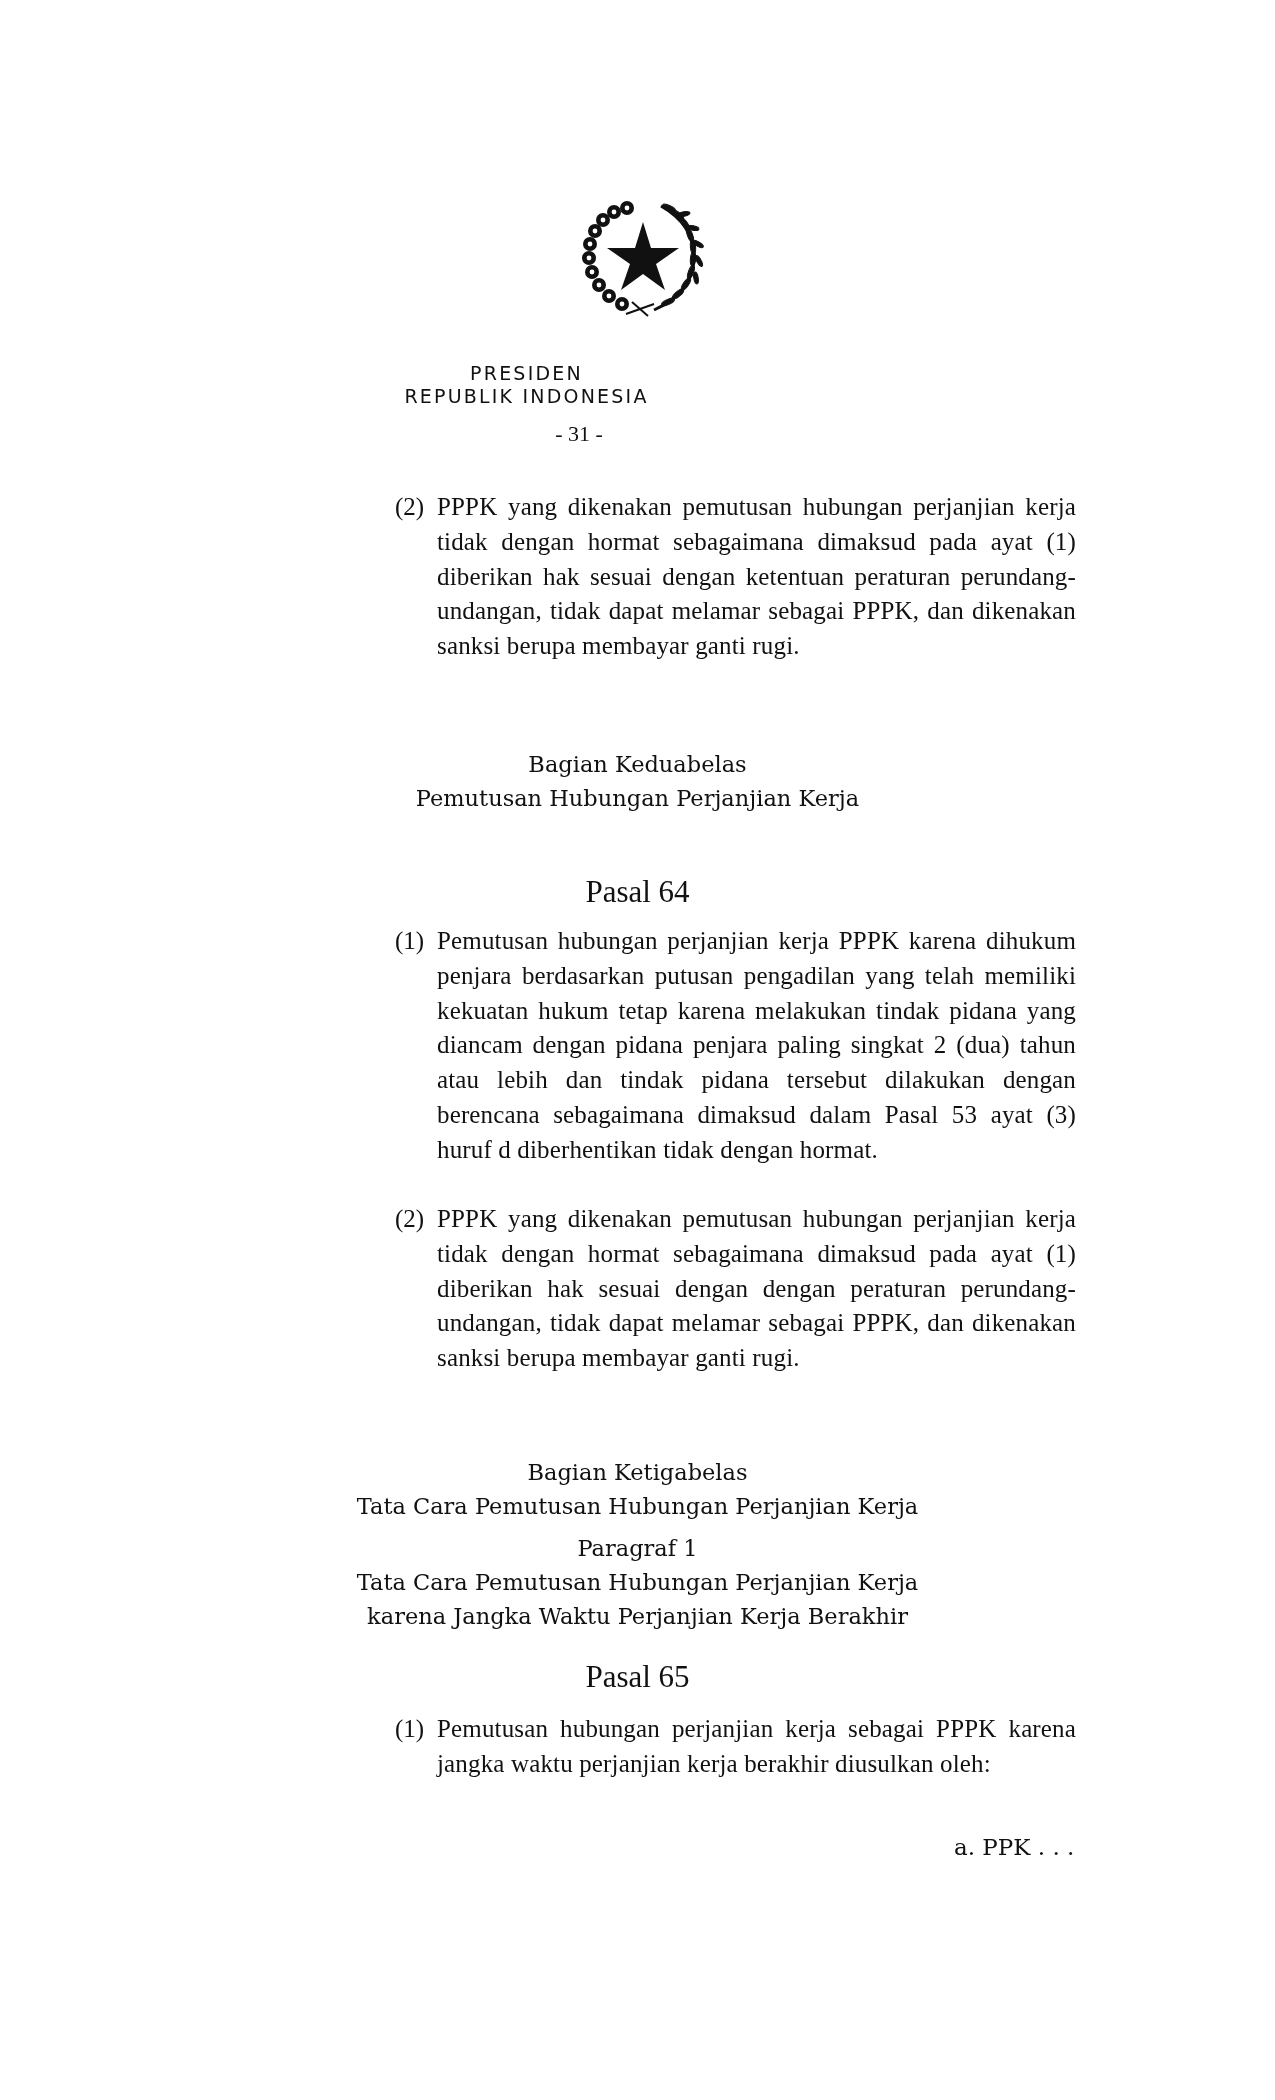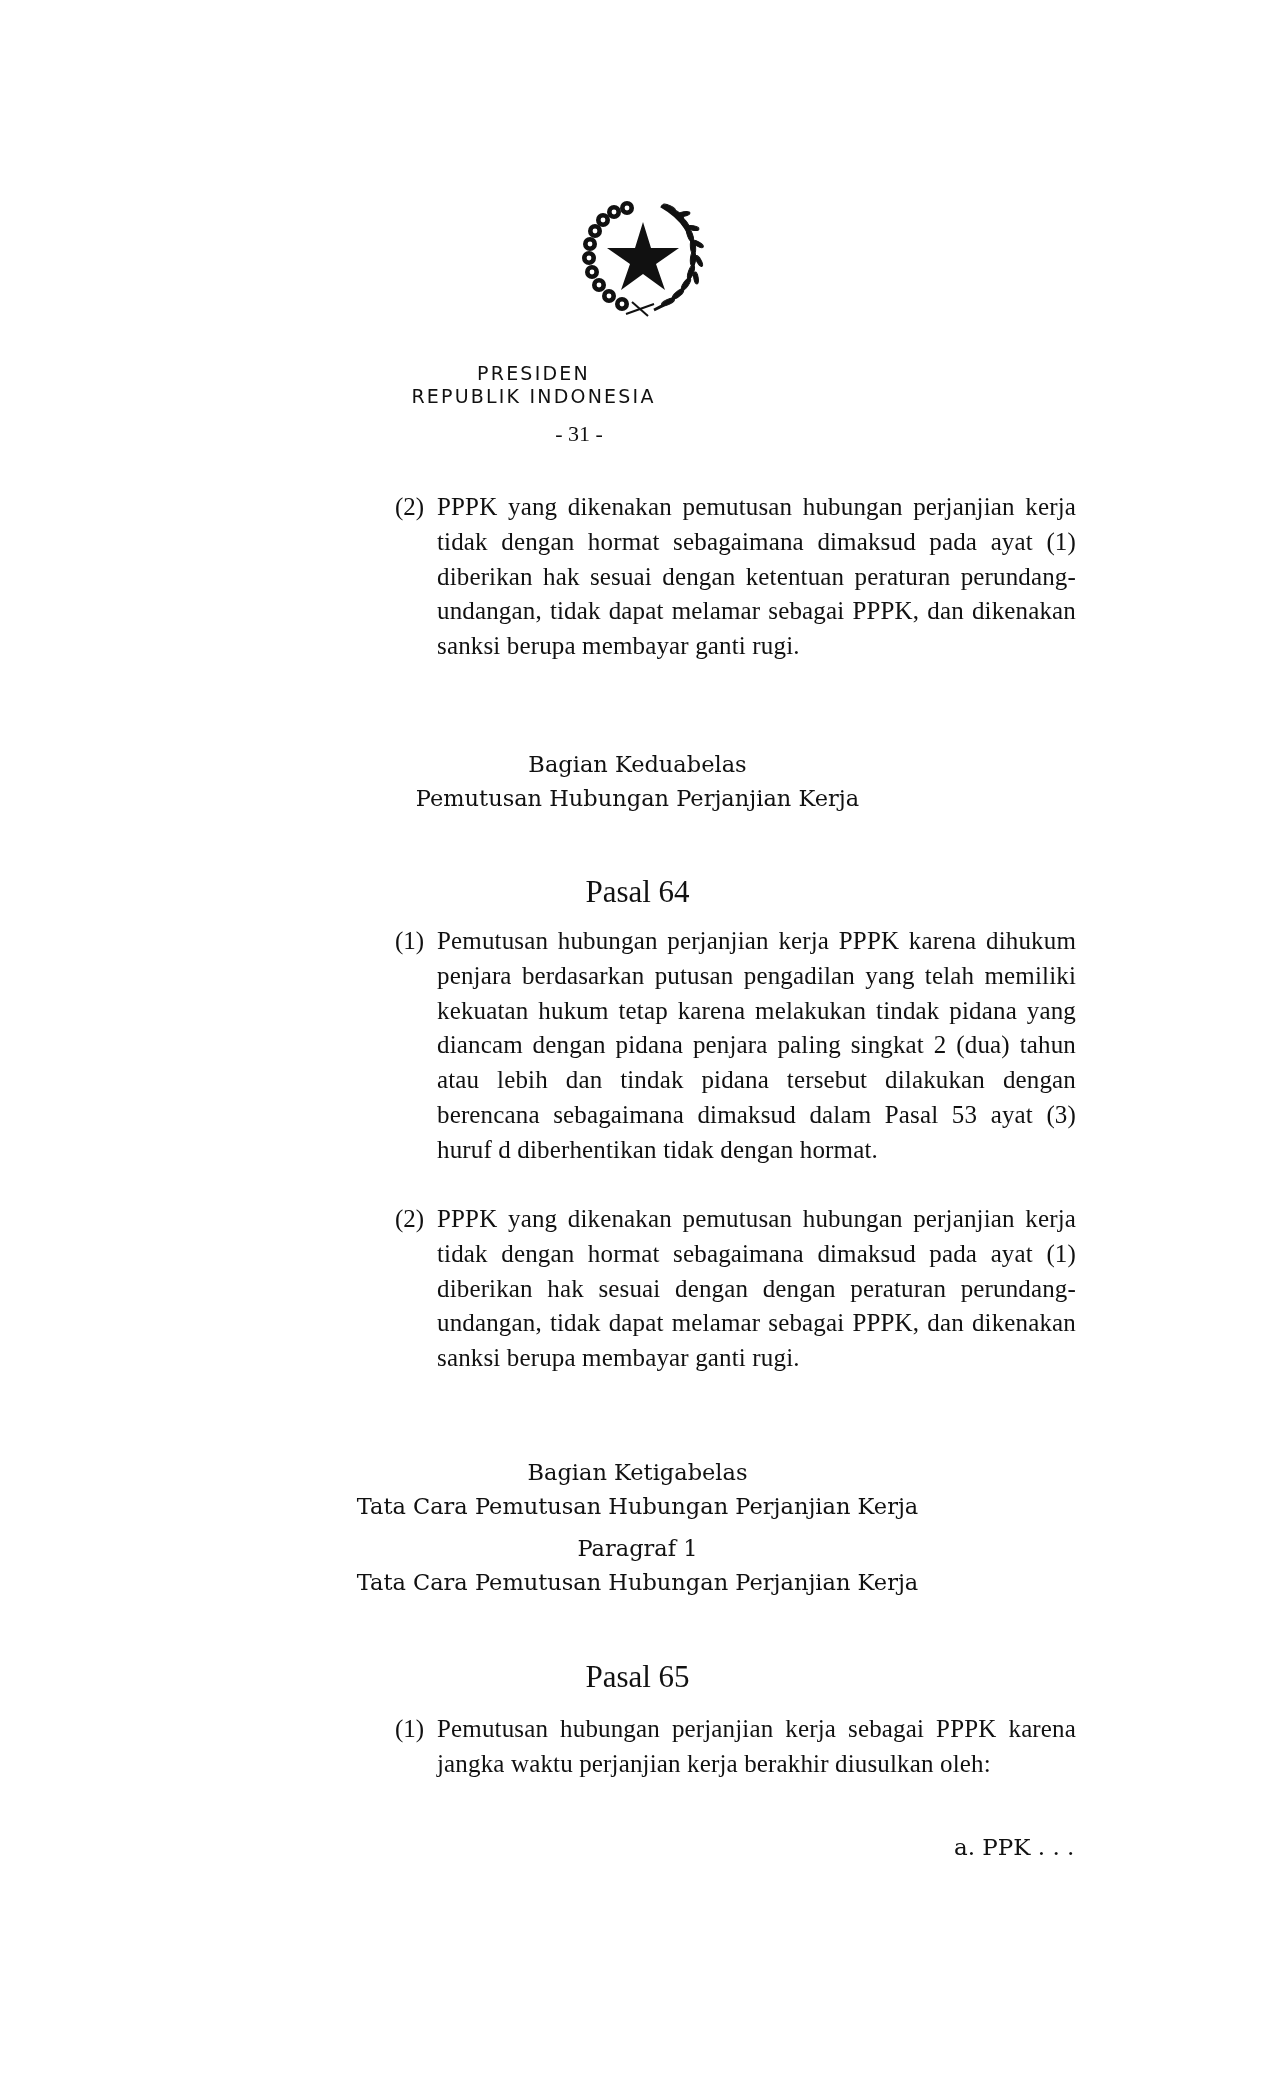--- a/index.html
+++ b/index.html
@@ -17,21 +17,21 @@
     }
     .emblem {
       position: absolute;
       left: 566px;
       top: 186px;
       width: 150px;
       height: 140px;
     }
     .header-text {
       position: absolute;
-      left: 11px;
+      left: 4px;
       width: 1045px;
       text-align: center;
       font-family: "DejaVu Sans", "Liberation Sans", sans-serif;
       font-size: 19px;
       letter-spacing: 2.2px;
       line-height: 22px;
     }
     .header-line1 { top: 362px; }
     .header-line2 { top: 385px; }
     .page-number {
@@ -173,20 +173,21 @@
 <div class="item" style="top:1202px;">
   <span class="num">(2)</span>
   <div class="body">PPPK yang dikenakan pemutusan hubungan perjanjian kerja tidak dengan hormat sebagaimana dimaksud pada ayat (1) diberikan hak sesuai dengan dengan peraturan perundang-undangan, tidak dapat melamar sebagai PPPK, dan dikenakan sanksi berupa membayar ganti rugi.</div>
 </div>
 
 <div class="heading-group" style="top:1455px;">
   <div>Bagian Ketigabelas</div>
   <div>Tata Cara Pemutusan Hubungan Perjanjian Kerja</div>
   <div style="margin-top:8px;">Paragraf 1</div>
   <div>Tata Cara Pemutusan Hubungan Perjanjian Kerja</div>
+  <div>karena Jangka Waktu Perjanjian Kerja Berakhir</div>
 </div>
 
 <div class="pasal" style="top:1660px;">Pasal 65</div>
 
 <div class="item" style="top:1712px;">
   <span class="num">(1)</span>
   <div class="body">Pemutusan hubungan perjanjian kerja sebagai PPPK karena jangka waktu perjanjian kerja berakhir diusulkan oleh:</div>
 </div>
 
 <div class="continuation">a. PPK . . .</div>

